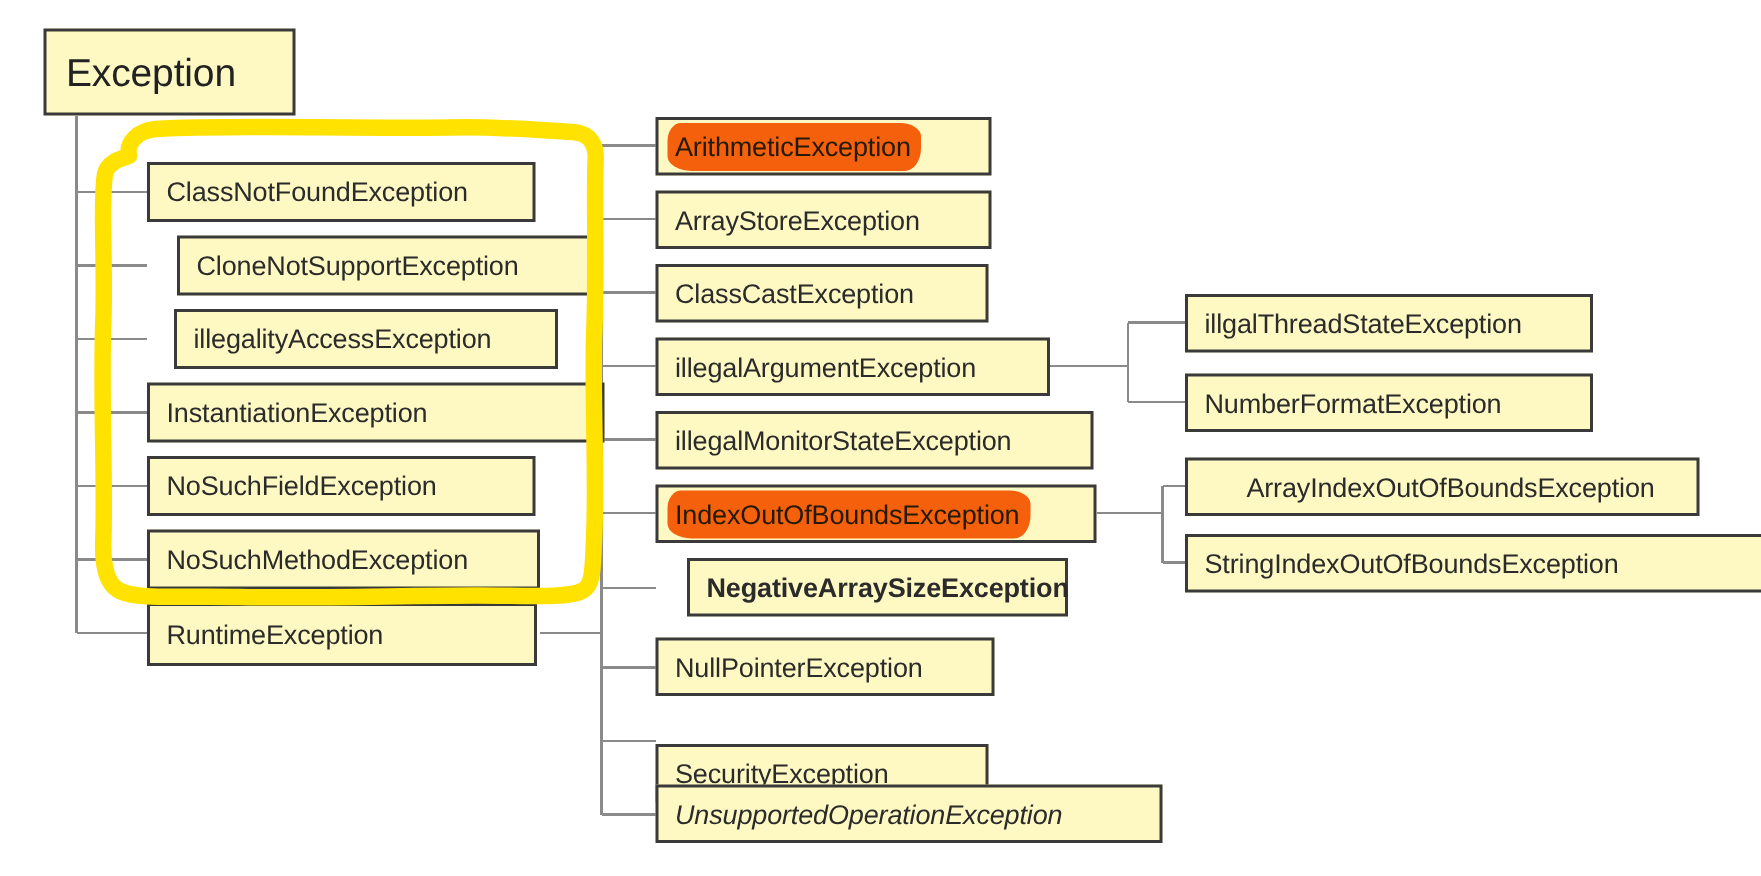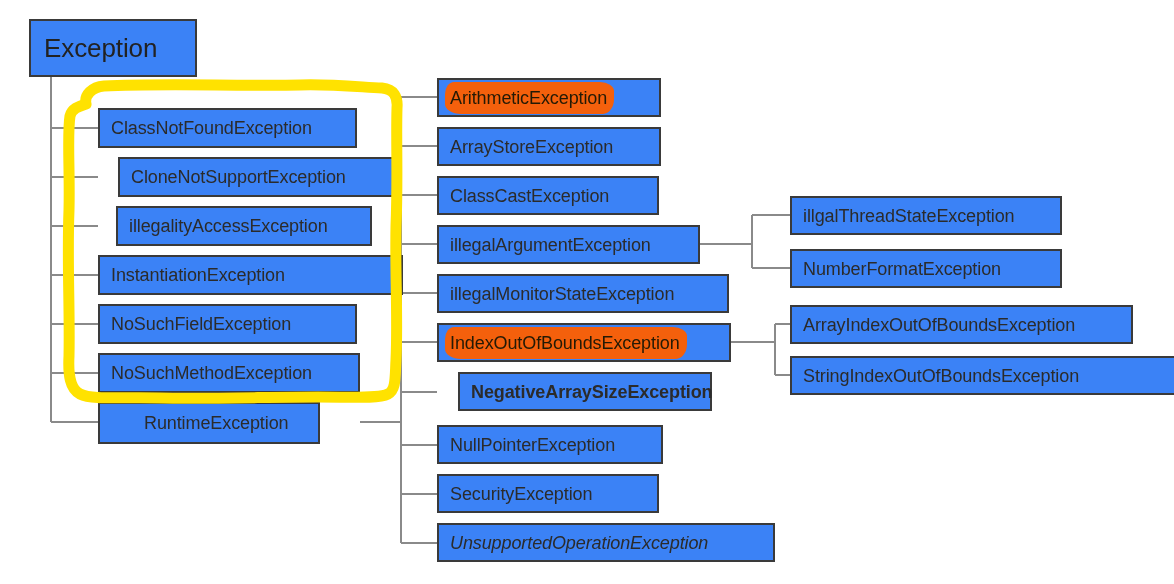--- a/index.html
+++ b/index.html
@@ -24,21 +24,21 @@
     left: 0; top: 0;
     width: 1174px;
     height: 584px;
     pointer-events: none;
     z-index: 1;
   }
   
   .node {
     position: absolute;
     box-sizing: border-box;
-    background: #3b82f6;
+    background: #fef9c3;
     border: 2px solid #3a3a3a;
     display: flex;
     align-items: center;
     z-index: 3;
   }
   .node .label {
     display: inline-block;
     padding: 0 0 0 11px;
     font-size: 18px;
     letter-spacing: -0.1px;
@@ -147,21 +147,21 @@
   <div class="node" style="left:98px; top:255px; width:305px; height:40px;">
     <span class="label">InstantiationException</span>
   </div>
   <div class="node" style="left:98px; top:304px; width:259px; height:40px;">
     <span class="label">NoSuchFieldException</span>
   </div>
   <div class="node" style="left:98px; top:353px; width:262px; height:40px;">
     <span class="label">NoSuchMethodException</span>
   </div>
 
-  <div class="node" style="left:98px; top:402px; width:222px; height:42px;padding-left:33px;">
+  <div class="node" style="left:98px; top:402px; width:260px; height:42px;">
     <span class="label">RuntimeException</span>
   </div>
 
   <div class="node highlighted" style="left:437px; top:78px; width:224px; height:39px;">
     <span class="label">
       <span class="hl-mark"></span>
       <span class="hl-text">ArithmeticException</span>
     </span>
   </div>
   <div class="node" style="left:437px; top:127px; width:224px; height:39px;">
@@ -181,35 +181,35 @@
       <span class="hl-mark"></span>
       <span class="hl-text">IndexOutOfBoundsException</span>
     </span>
   </div>
   <div class="node" style="left:458px; top:372px; width:254px; height:39px;font-weight:bold;">
     <span class="label">NegativeArraySizeException</span>
   </div>
   <div class="node" style="left:437px; top:425px; width:226px; height:39px;">
     <span class="label">NullPointerException</span>
   </div>
-  <div class="node" style="left:437px; top:474px; width:222px; height:39px;">
+  <div class="node" style="left:437px; top:496px; width:222px; height:39px;">
     <span class="label">SecurityException</span>
   </div>
   <div class="node" style="left:437px; top:523px; width:338px; height:39px;font-style:italic;">
     <span class="label">UnsupportedOperationException</span>
   </div>
 
   <div class="node" style="left:790px; top:196px; width:272px; height:39px;">
     <span class="label">illgalThreadStateException</span>
   </div>
   <div class="node" style="left:790px; top:249px; width:272px; height:39px;">
     <span class="label">NumberFormatException</span>
   </div>
 
-  <div class="node" style="left:790px; top:305px; width:343px; height:39px;">
+  <div class="node" style="left:790px; top:305px; width:343px; height:39px;justify-content:center;">
     <span class="label">ArrayIndexOutOfBoundsException</span>
   </div>
   <div class="node" style="left:790px; top:356px; width:409px; height:39px;">
     <span class="label">StringIndexOutOfBoundsException</span>
   </div>
 
   <svg id="lasso" viewBox="0 0 1174 584" width="1174" height="584" aria-hidden="true">
     <path d="M86 104
              C 84 95, 92 87, 104 86
              C 160 83, 230 86, 300 85

